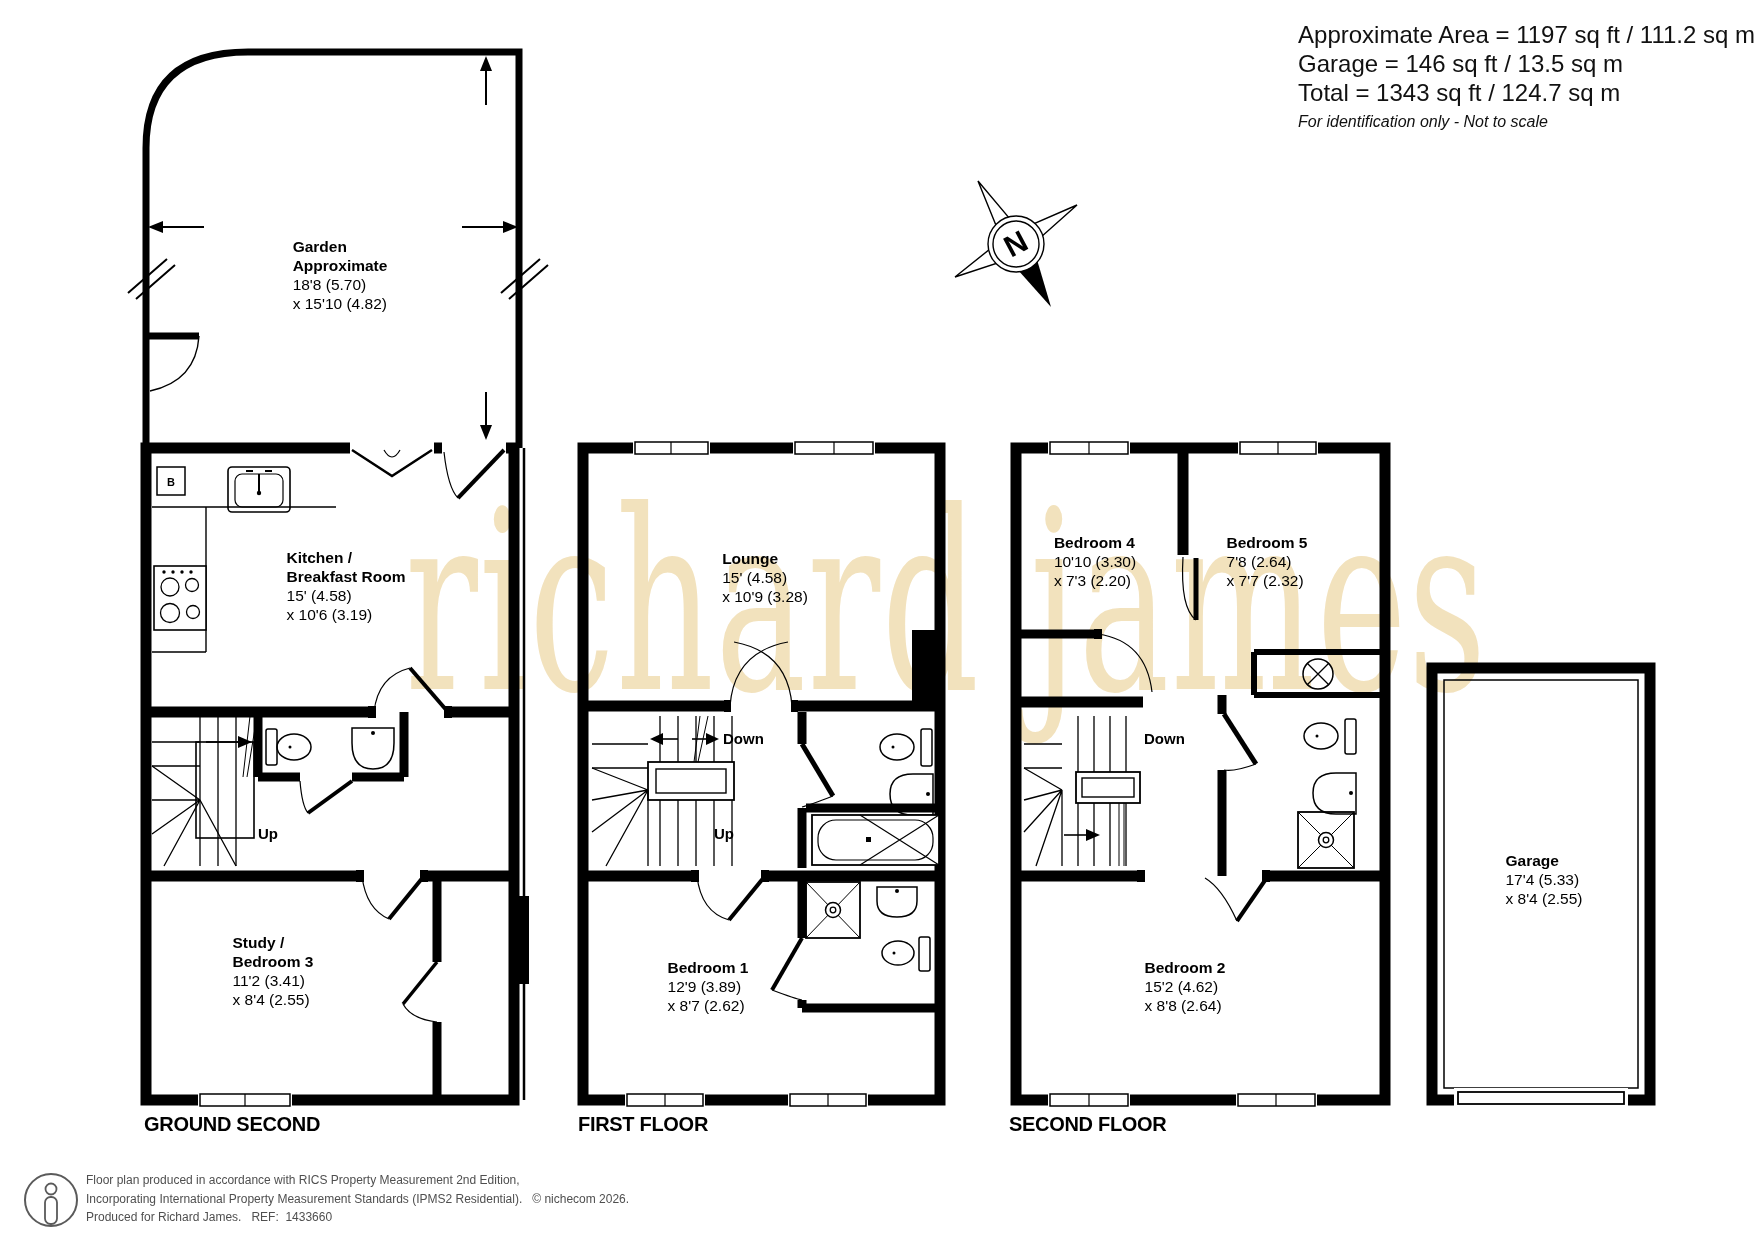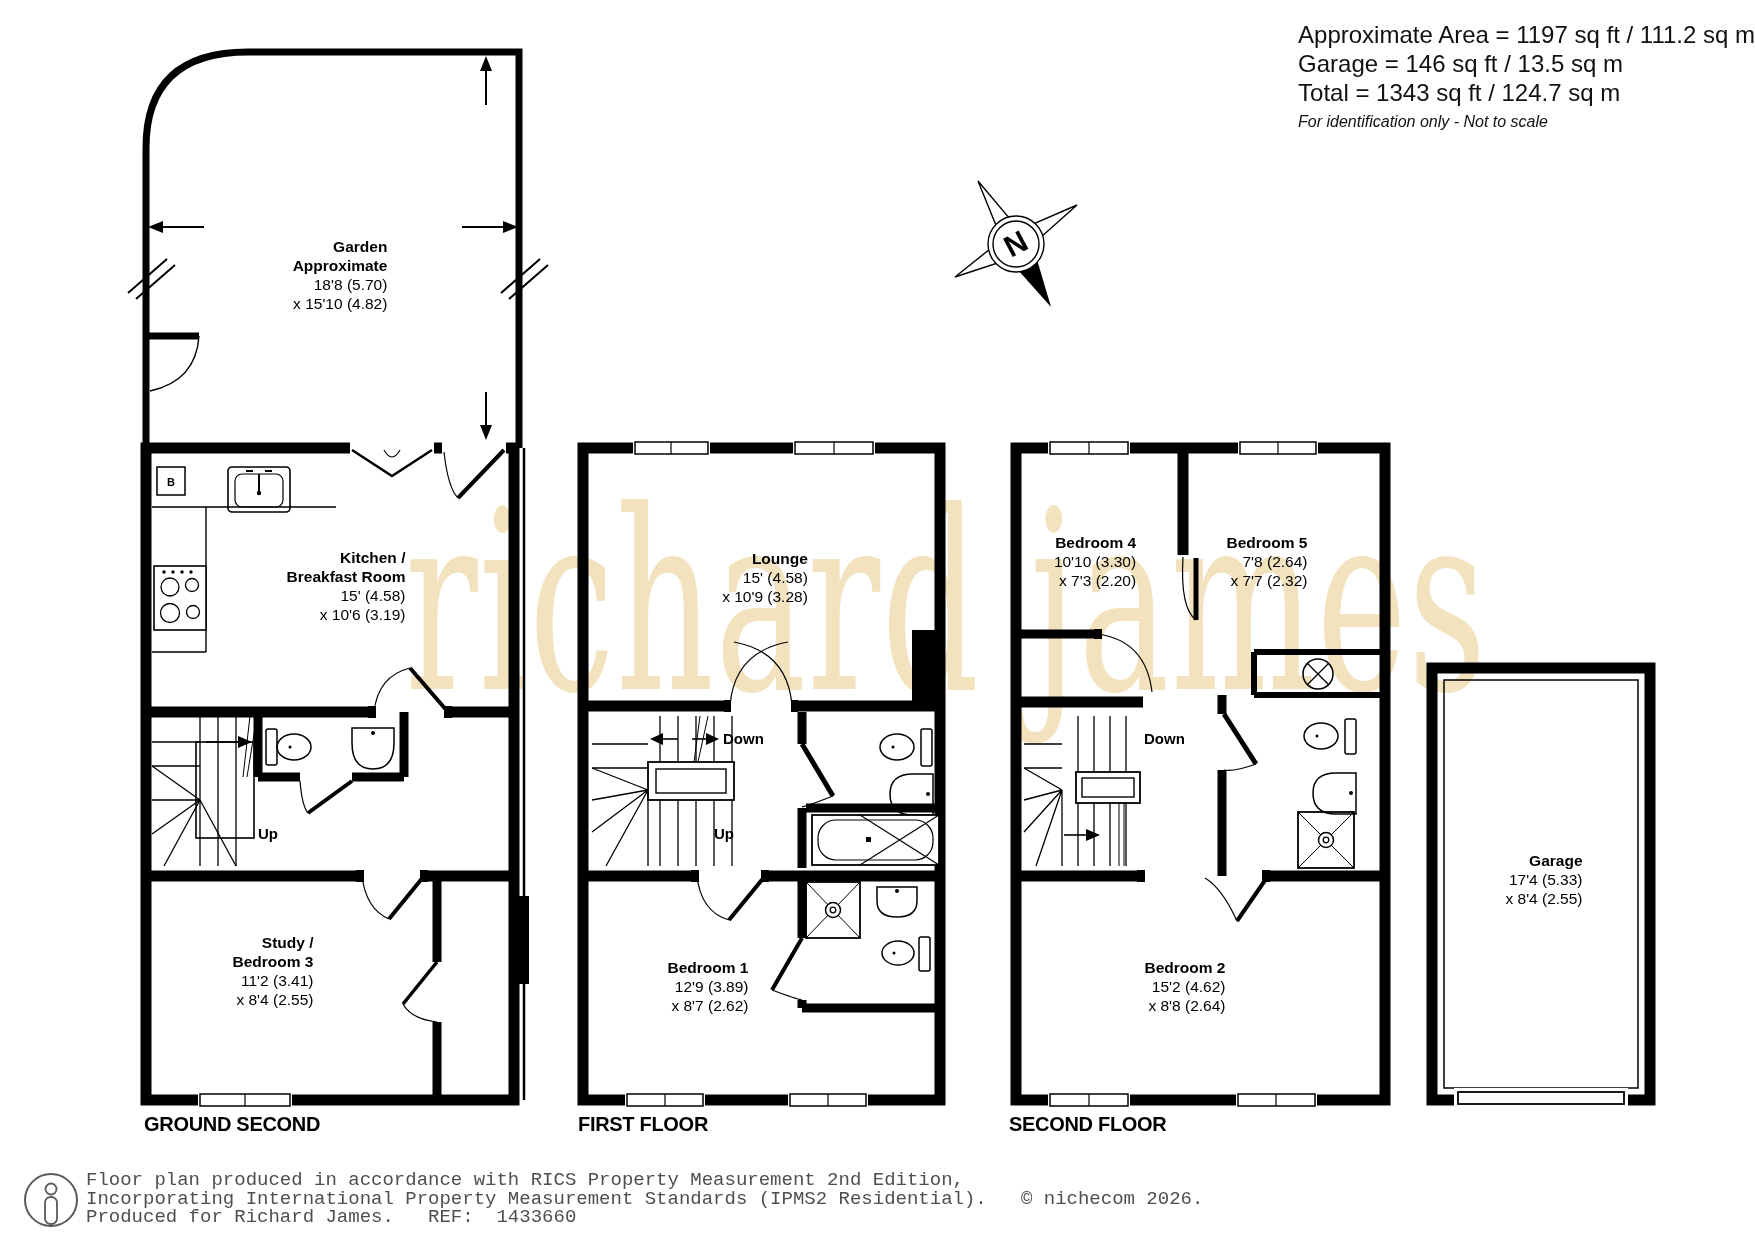--- a/index.html
+++ b/index.html
@@ -2,29 +2,29 @@
 <html><head>
 <meta charset="utf-8">
 <style>
   html,body{margin:0;padding:0;background:#fff;}
   body{width:1755px;height:1241px;position:relative;font-family:"Liberation Sans",sans-serif;color:#000;}
   .page{position:absolute;left:0;top:0;width:1755px;height:1241px;background:#fff;overflow:hidden;}
   .watermark{position:absolute;left:405px;top:480px;z-index:0;font-family:"DejaVu Serif",serif;
     font-size:250px;line-height:245px;white-space:nowrap;color:#f0ddb2;opacity:.85;
     transform:scaleX(0.61);transform-origin:left top;letter-spacing:2px;}
   svg.plan{position:absolute;left:0;top:0;z-index:1;}
-  .room-label{position:absolute;z-index:2;transform:translateX(-50%);text-align:right;
+  .room-label{position:absolute;z-index:2;transform:translateX(-50%);text-align:left;
     font-size:15.5px;line-height:19px;white-space:nowrap;}
   .room-label .nm{font-weight:bold;}
   .room-label div:empty{display:none;}
   .stair-label{position:absolute;z-index:2;font-size:15px;font-weight:bold;line-height:15px;}
   .floor-title{position:absolute;z-index:2;font-size:20px;font-weight:bold;letter-spacing:-0.3px;}
   .summary{position:absolute;top:20px;right:0;z-index:2;text-align:left;font-size:24px;line-height:29px;color:#111;}
   .summary .note{font-size:16px;line-height:20px;margin-top:5px;color:#111;font-style:italic;}
-  .footer{position:absolute;left:86px;top:1171px;z-index:2;font-size:19px;line-height:18.5px;color:#4f4f4f;font-family:Liberation Mono, monospace;}
+  .footer{position:absolute;left:86px;top:1171px;z-index:2;font-size:12px;line-height:18.5px;color:#4f4f4f;}
   .footer div{white-space:pre;}
 </style>
 </head>
 <body>
 
 <div class="page">
 
   <div class="watermark">richard james</div>
 
   <svg class="plan" width="1755" height="1241" viewBox="0 0 1755 1241">

